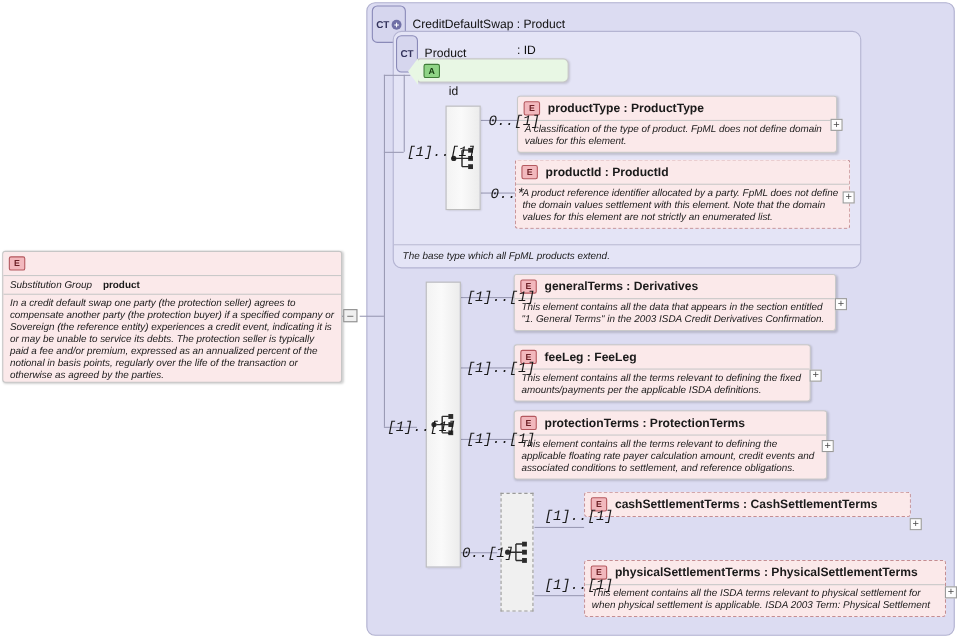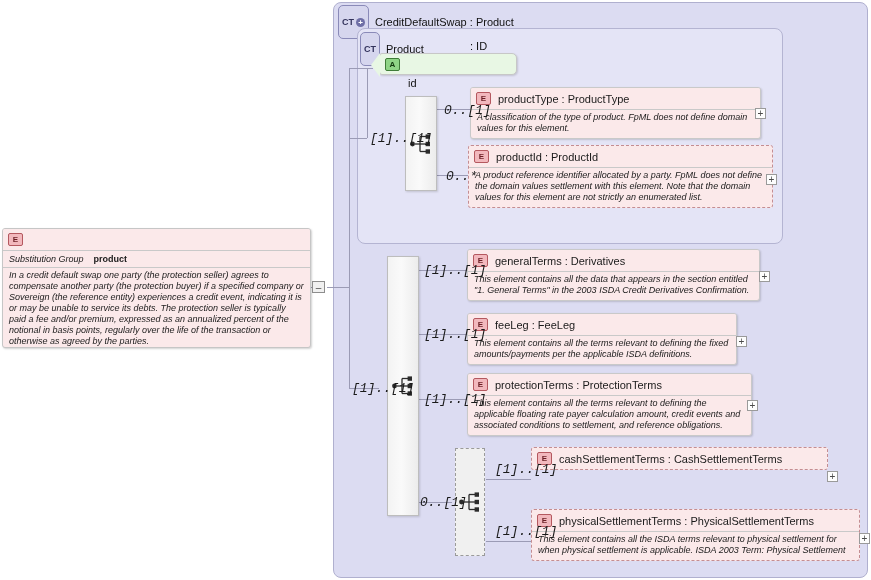--- a/index.html
+++ b/index.html
@@ -74,21 +74,21 @@
     width:15px;height:13px;
     background:#f2b8bd;
     border:1px solid #b4585f;
     border-radius:2px;
     color:#6b1f25;
     font-size:8px;font-weight:bold;
     display:flex;align-items:center;justify-content:center;
     flex:0 0 auto;
   }
   .node-name {
-    font-size:11px; font-weight:normal; color:#1a1a1a;
+    font-size:11px; font-weight:bold; color:#1a1a1a;
     white-space:nowrap;
   }
   .node-doc {
     border-top:1px solid #c9c9c9;
     padding:2px 6px 4px 6px;
     font-size:9px; font-style:italic; color:#1a1a1a;
     line-height:11px;
   }
   .node-sub {
     border-top:1px solid #c9c9c9;
@@ -202,20 +202,21 @@
 
   <div class="ct-inner"></div>
 
   <div class="ct-title" style="left:360px; top:32px;">
     <span class="badge">
       <span>CT</span>
     </span>
     <span class="tlabel">Product</span>
   </div>
 
+  <div class="basetype">The base type which all FpML products extend.</div>
 
   <div class="ln h" style="left:311px; top:287px; width:12px;"></div>
   <div class="ln h" style="left:327px; top:287px; width:22px;"></div>
 
   <div class="ln v" style="left:349px; top:68px; height:220px;"></div>
   <div class="ln h" style="left:349px; top:68px; width:24px;"></div>
   <div class="ln h" style="left:349px; top:138px; width:18px;"></div>
   <div class="ln v" style="left:367px; top:68px; height:70px;"></div>
   <div class="ln h" style="left:349px; top:388px; width:30px;"></div>
   <div class="ln v" style="left:349px; top:287px; height:101px;"></div>

